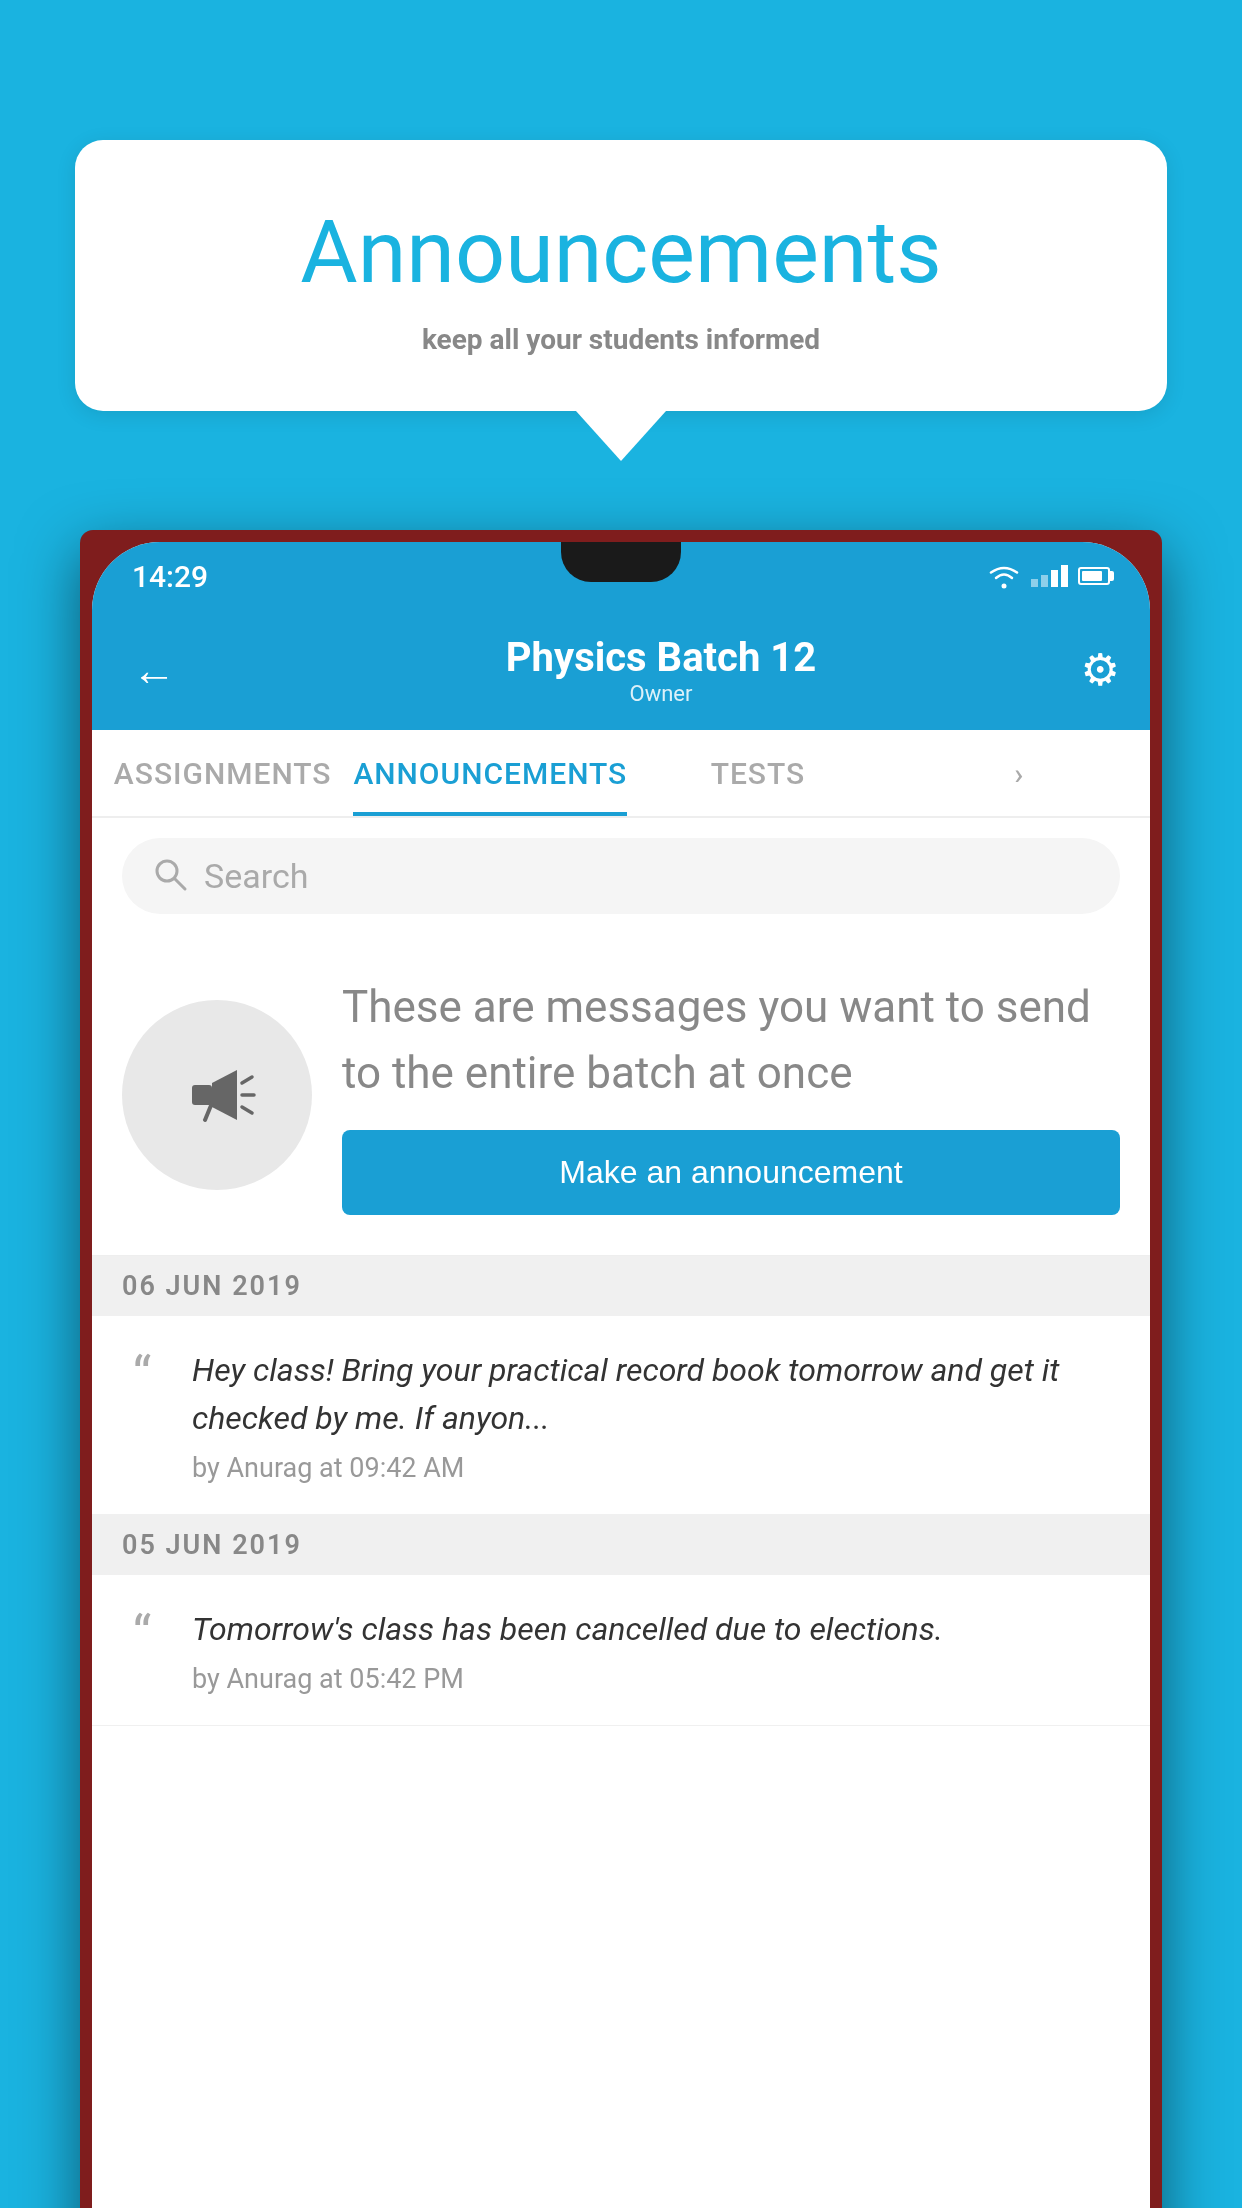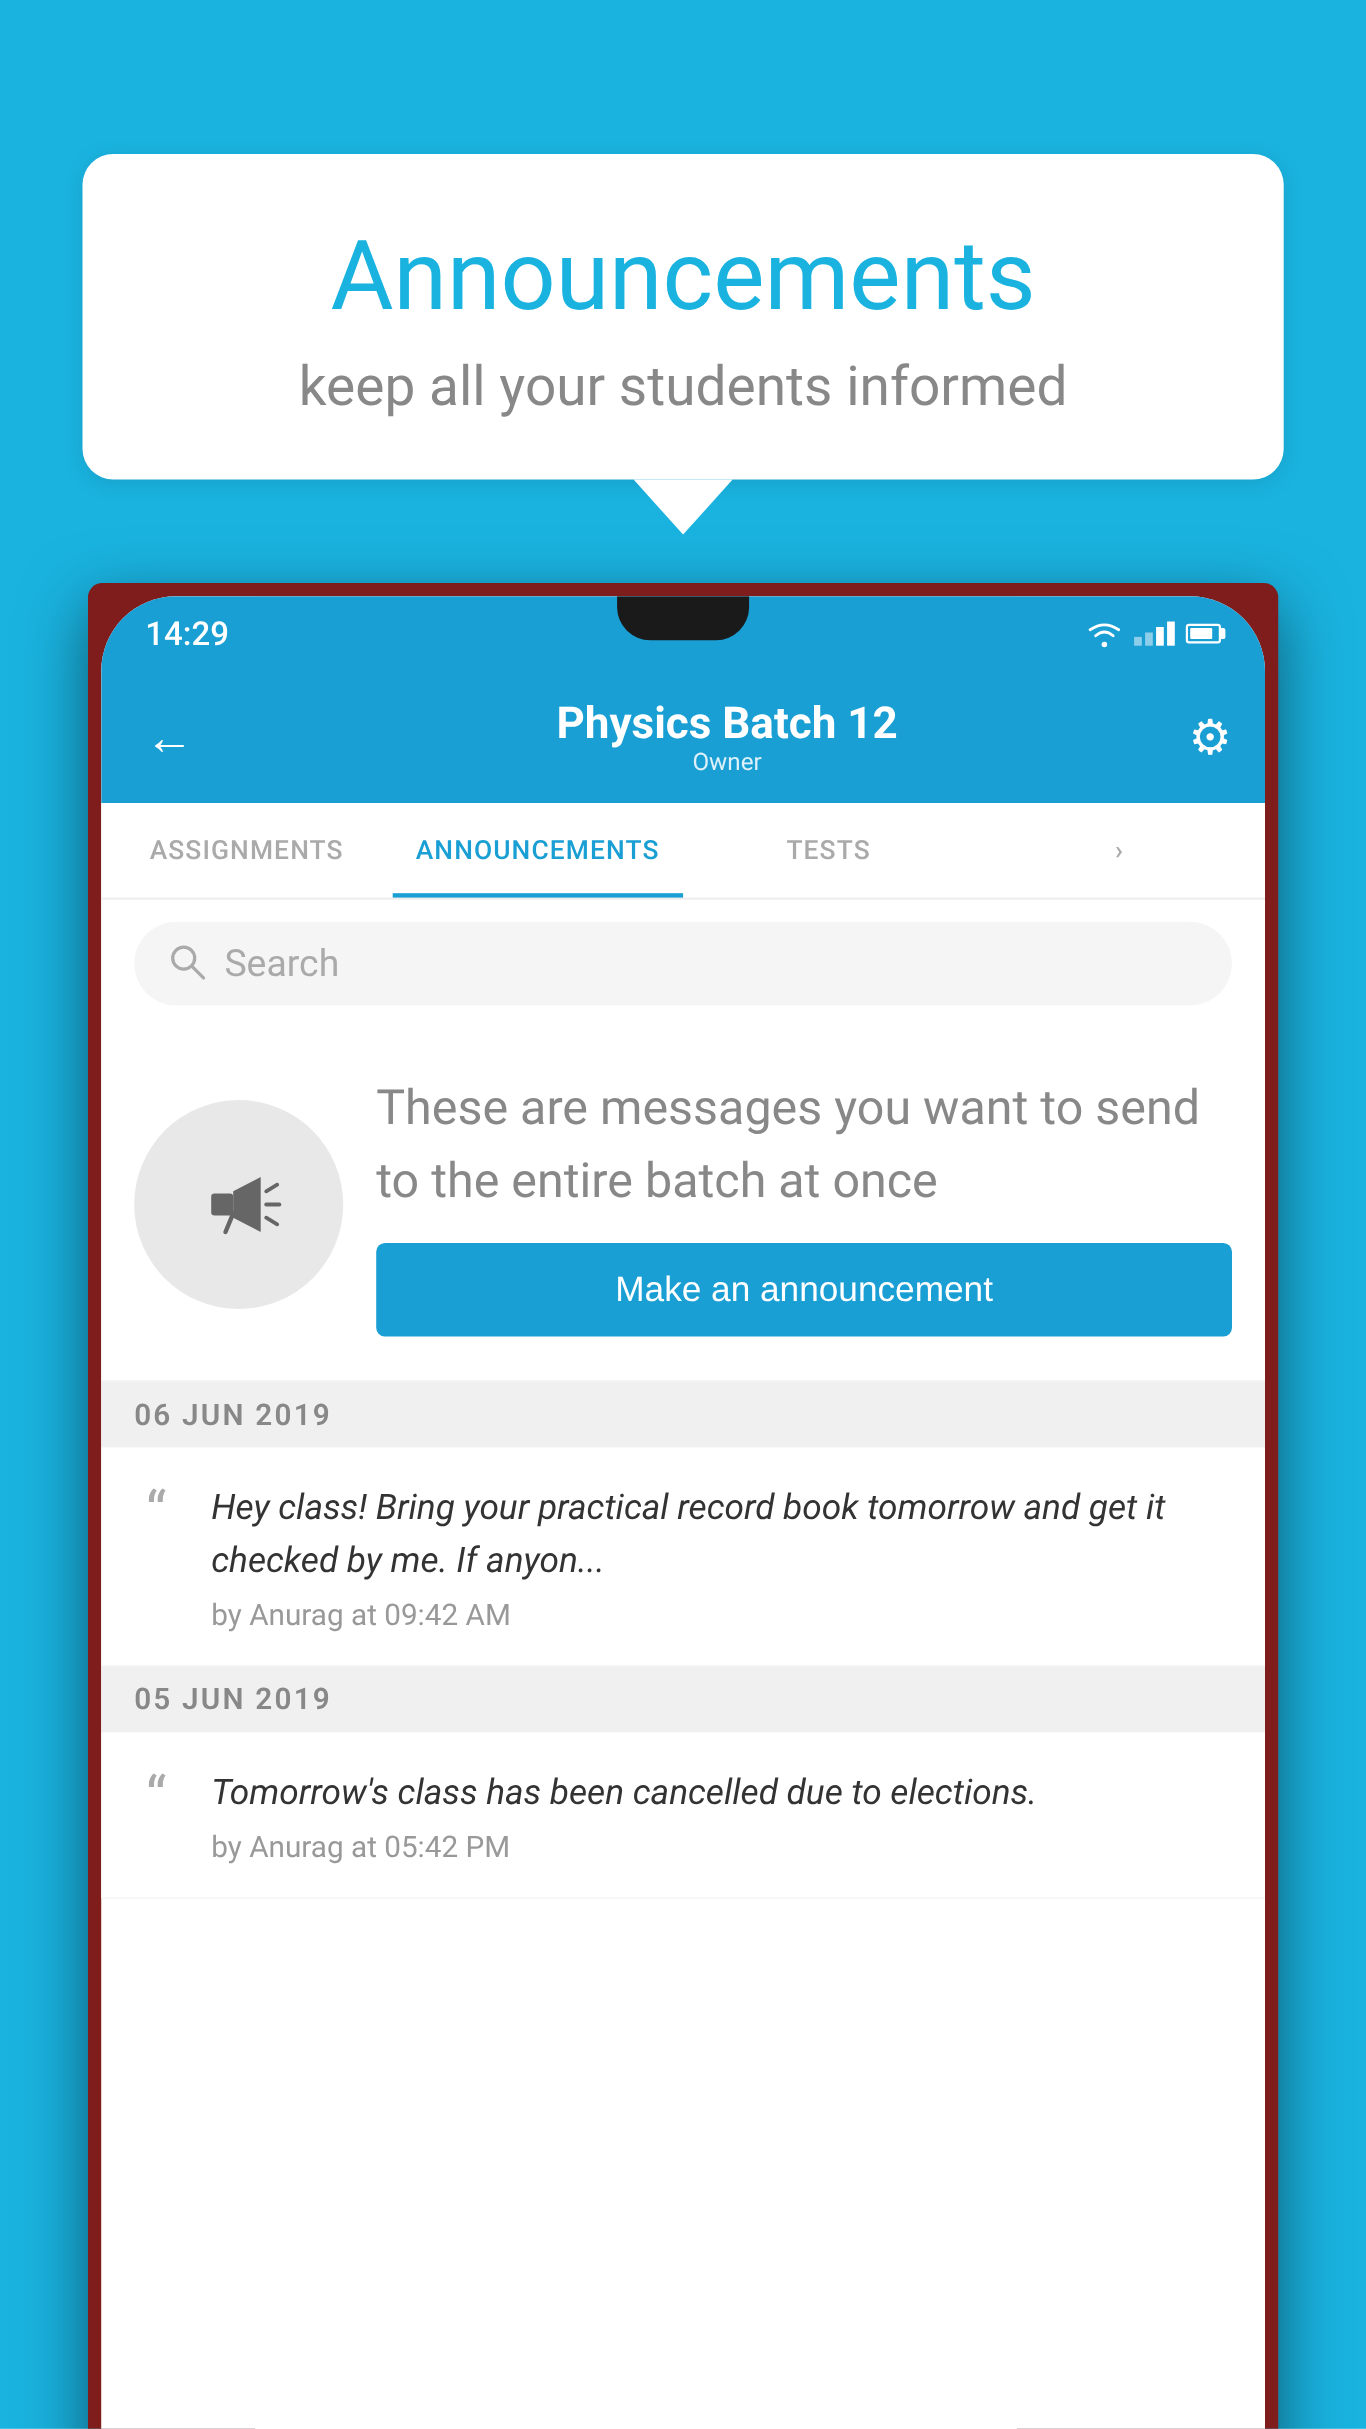--- a/index.html
+++ b/index.html
@@ -35,22 +35,22 @@
 
     .speech-bubble-title {
       color: #1ab3e0;
       font-size: 88px;
       font-weight: 400;
       margin-bottom: 20px;
     }
 
     .speech-bubble-subtitle {
       color: #888;
-      font-size: 50px;
-      font-weight: 400;
+      font-size: 28px;
+      font-weight: 700;
     }
 
     .speech-bubble-arrow {
       width: 0;
       height: 0;
       border-left: 45px solid transparent;
       border-right: 45px solid transparent;
       border-top: 50px solid white;
       margin-top: 0;
     }
@@ -171,21 +171,21 @@
       display: flex;
       border-bottom: 2px solid #eee;
       height: 88px;
     }
 
     .tab {
       flex: 1;
       display: flex;
       align-items: center;
       justify-content: center;
-      font-size: 24px;
+      font-size: 30px;
       font-weight: 500;
       color: #aaa;
       cursor: pointer;
       position: relative;
       letter-spacing: 1px;
     }
 
     .tab.active {
       color: #1a9fd4;
     }

